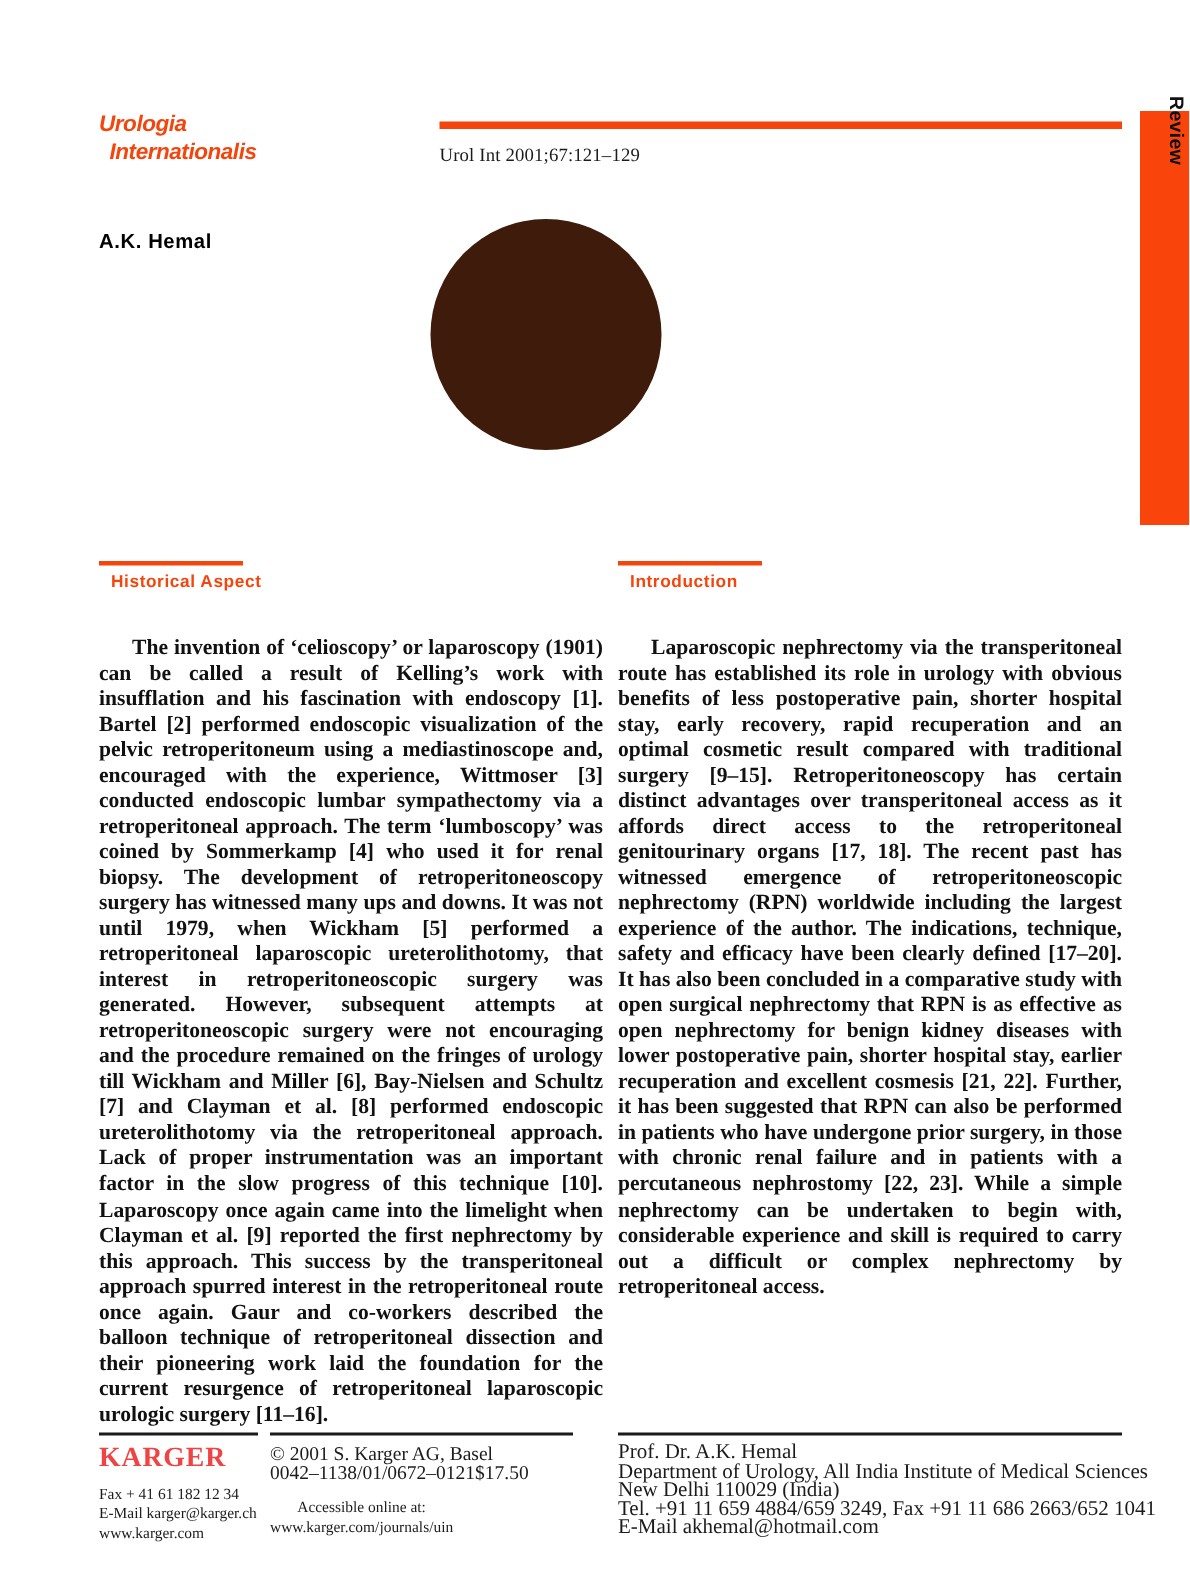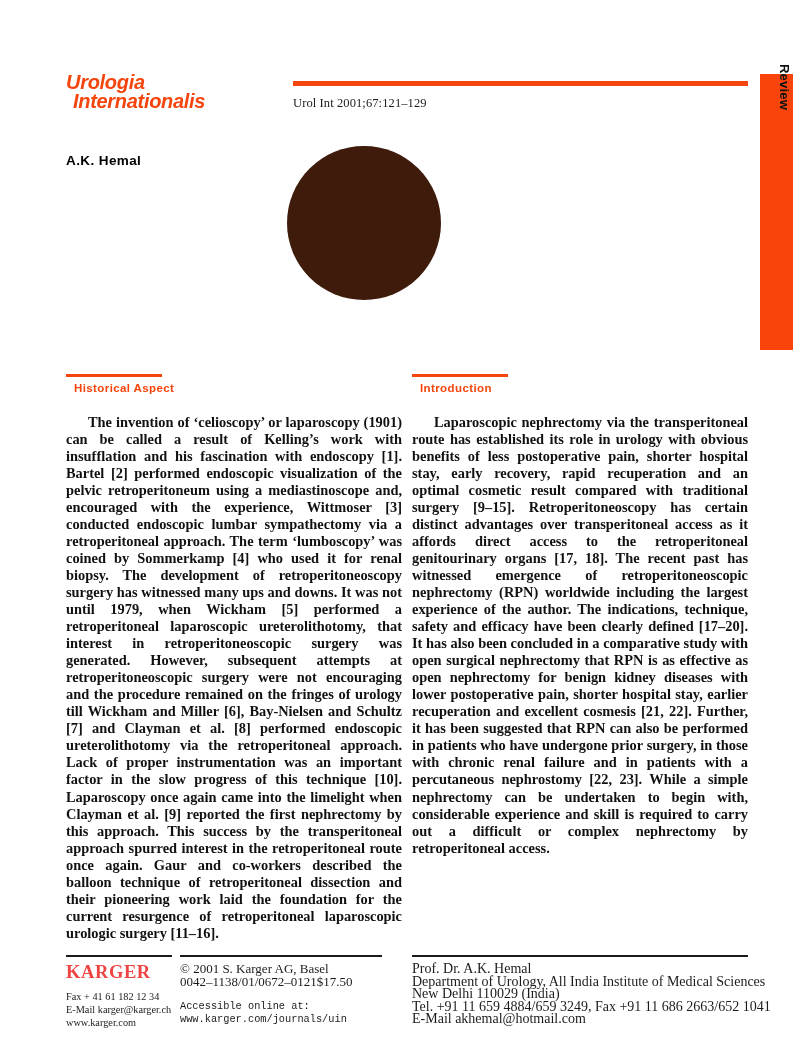--- a/index.html
+++ b/index.html
@@ -23,21 +23,21 @@
   
   .journal-logo {
     position: absolute;
     left: 66px;
     top: 73px;
     width: 200px;
     color: #F4450C;
     font-family: "Liberation Sans", sans-serif;
     font-style: italic;
     font-weight: bold;
-    font-size: 20px;
+    font-size: 15px;
     line-height: 19px;
     letter-spacing: -0.3px;
   }
   .journal-logo .l2 { padding-left: 7px; }
 
   
   .top-rule {
     position: absolute;
     left: 293px;
     top: 81px;
@@ -139,21 +139,21 @@
     height: 2.5px;
     background: #F4450C;
     margin-bottom: 5px;
   }
   .sec-head {
     font-family: "Liberation Sans", sans-serif;
     font-weight: bold;
     font-size: 11.5px;
     color: #F4450C;
     letter-spacing: 0.4px;
-    margin: 0 0 20px 8px;
+    margin: 0 0 30px 8px;
   }
 
   .body-text {
     font-family: "Liberation Serif", serif;
     font-size: 14.4px;
     line-height: 17.05px;
     color: #111111;
     text-align: justify;
     text-justify: inter-word;
     margin: 0;
@@ -214,24 +214,25 @@
     top: 963px;
     font-family: "Liberation Serif", serif;
     font-size: 13px;
     line-height: 12.6px;
     color: #1b1b1b;
   }
   .online {
     position: absolute;
     left: 180px;
     top: 1000px;
-    font-family: Liberation Mono, monospace;
+    font-family: Liberation Serif, serif;
     font-size: 10.3px;
     line-height: 12.6px;
     color: #1b1b1b;
+    text-align: center;
   }
 
   .corresp {
     position: absolute;
     left: 412px;
     top: 963px;
     font-family: "Liberation Serif", serif;
     font-size: 14px;
     line-height: 12.6px;
     color: #1b1b1b;

